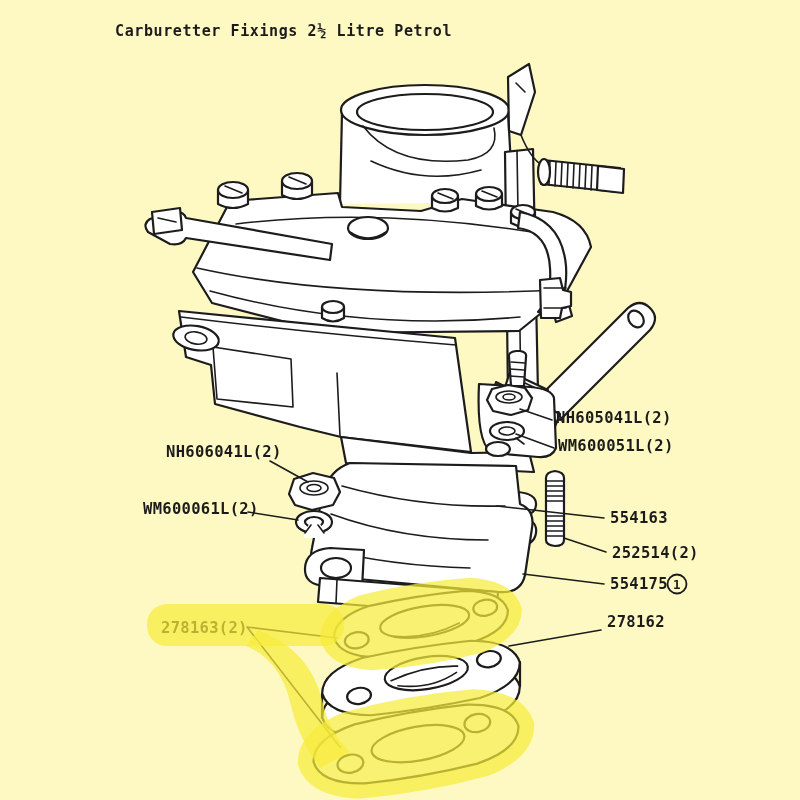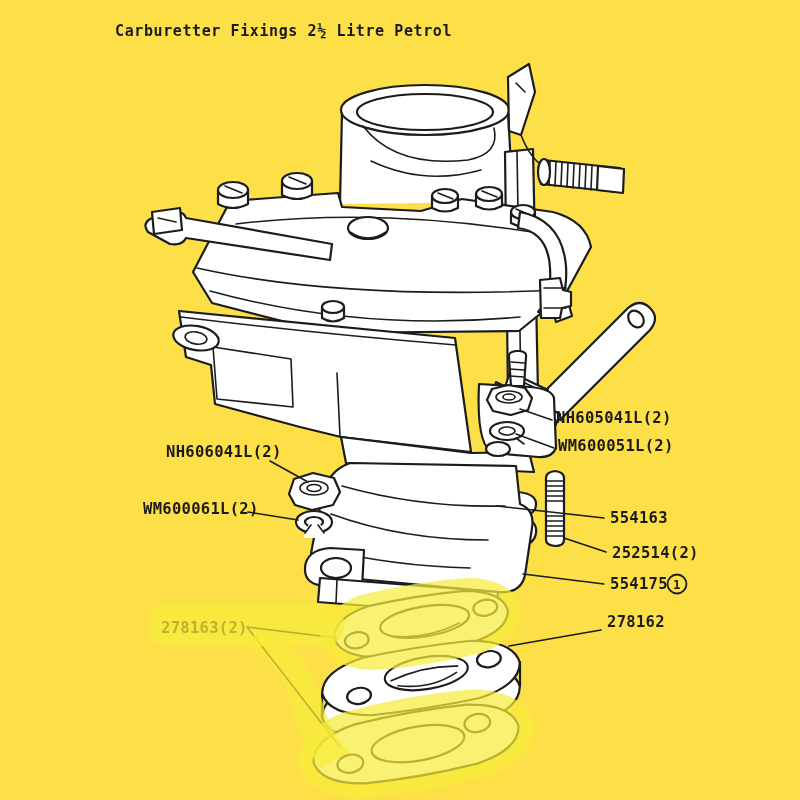--- a/index.html
+++ b/index.html
@@ -1,16 +1,16 @@
 <!DOCTYPE html>
 <html><head>
 <meta charset="utf-8">
 <style>
   html,body{margin:0;padding:0;background:#ffffff;}
-  .page{position:relative;width:800px;height:800px;background:#fde047;overflow:hidden;
+  .page{position:relative;width:800px;height:800px;background:#fef9c3;overflow:hidden;
         font-family:"DejaVu Sans Mono","Liberation Mono",monospace;}
   svg{position:absolute;left:0;top:0;}
   .ink{stroke:#1c1c1c;stroke-width:2.2;fill:none;stroke-linecap:round;stroke-linejoin:round;}
   .ink .w{fill:#ffffff;}
   .thin{stroke-width:1.6;}
   .lbl{font-family:"DejaVu Sans Mono","Liberation Mono",monospace;font-weight:bold;
        font-size:15.5px;fill:#1b1b1b;letter-spacing:.3px;}
   .title-t{font-size:15px;letter-spacing:.6px;}
   .badge-t{font-size:12.5px;}
   .hl{fill:#f6ec3c;opacity:.72;stroke:none;}

